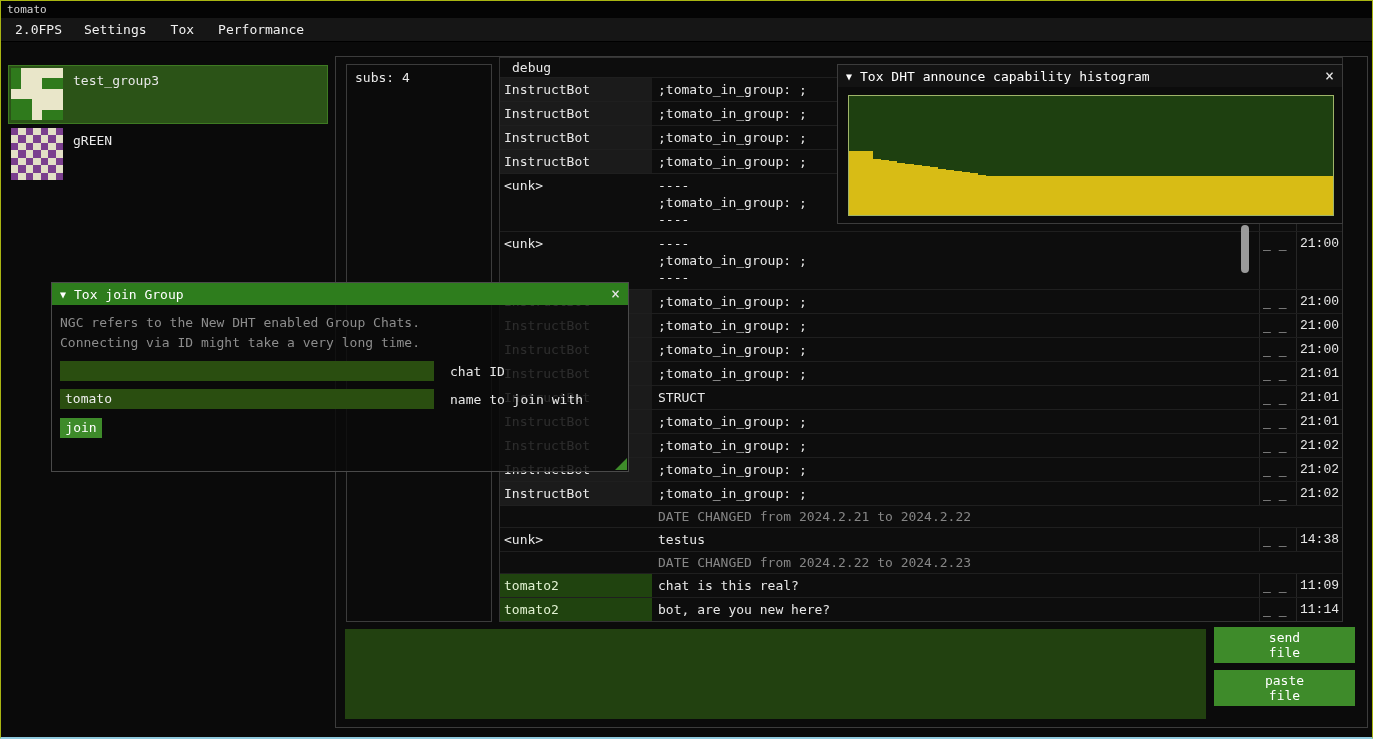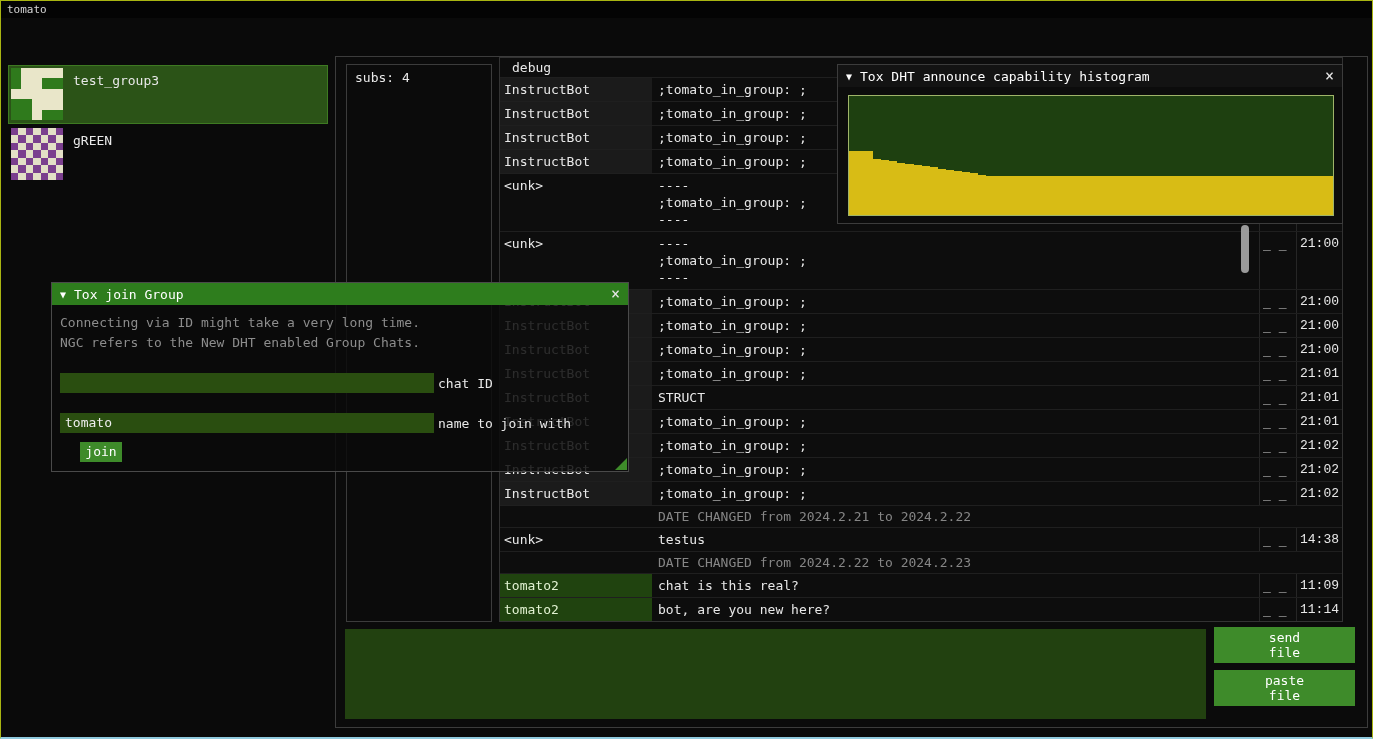--- a/index.html
+++ b/index.html
@@ -59,25 +59,25 @@
 
   
   .join-popup { position:absolute; left:50px; top:281px; width:578px; height:190px;
                 background:rgba(11,11,11,0.85); border:1px solid #4a4a4a; z-index:30; }
   .popup-titlebar { height:22px; background:#2e7d1d; display:flex; align-items:center; gap:8px;
                     padding:0 8px; color:#fff; }
   .collapse-icon { font-size:10px; }
   .close-icon { margin-left:auto; font-size:15px; color:#e6e6e6; cursor:default; }
   .popup-body { padding:8px; position:relative; height:166px; }
   .popup-desc { color:#8d8d8d; line-height:20px; white-space:nowrap; }
-  .field-row { display:flex; align-items:center; gap:4px; margin-top:20px; }
+  .field-row { display:flex; align-items:center; gap:16px; margin-top:8px; }
   .field-input { width:374px; height:20px; background:#2a4e10; padding:1px 5px; line-height:18px; color:#eee; }
   .field-label { white-space:nowrap; }
   .join-btn { margin-top:9px; width:42px; height:20px; background:#3e8b2a; color:#fff;
-              text-align:center; line-height:20px; cursor:default;margin-left:20px; }
+              text-align:center; line-height:20px; cursor:default; }
   .resize-grip { position:absolute; right:1px; bottom:1px; width:0; height:0;
                  border-left:12px solid transparent; border-bottom:12px solid #3e8b2a; }
 
   
   .hist-window { position:absolute; left:836px; top:63px; width:506px; height:160px;
                  background:#0c0c0c; border:1px solid #3c3c3c; z-index:20; }
   .hist-titlebar { height:22px; background:#131313; display:flex; align-items:center; gap:8px;
                    padding:0 8px; color:#fff; }
   .hist-plot { position:absolute; left:10px; top:30px; width:486px; height:121px;
                background:#1e4010; border:1px solid #9fb469; display:flex; align-items:flex-end; }
@@ -85,20 +85,28 @@
 </style>
 </head>
 <body>
 
 <div class="app">
 
   <div class="titlebar">
     <span>tomato</span>
   </div>
 
+  <div class="menubar">
+    <span class="fps">2.0FPS</span>
+    <div class="menu-items">
+        <div class="menu-item">Settings</div>
+        <div class="menu-item">Tox</div>
+        <div class="menu-item">Performance</div>
+      </div>
+  </div>
 
   <div class="group-list">
       <div class="group-row selected">
         <div class="avatar" style="grid-template-columns: repeat(5, 1fr); grid-template-rows: repeat(5, 1fr);">
           <div style="background: rgb(47, 122, 28);"></div>
           <div style="background: rgb(233, 230, 201);"></div>
           <div style="background: rgb(233, 230, 201);"></div>
           <div style="background: rgb(233, 230, 201);"></div>
           <div style="background: rgb(233, 230, 201);"></div>
           <div style="background: rgb(47, 122, 28);"></div>
@@ -357,22 +365,22 @@
 
   <div class="chat-scrollbar"></div>
 
   <div class="join-popup">
     <div class="popup-titlebar">
       <span class="collapse-icon">▼</span>
       <span>Tox join Group</span>
       <span class="close-icon">×</span>
     </div>
     <div class="popup-body">
+      <div class="popup-desc">NGC refers to the New DHT enabled Group Chats.</div>
       <div class="popup-desc">Connecting via ID might take a very long time.</div>
-      <div class="popup-desc">NGC refers to the New DHT enabled Group Chats.</div>
       <div>
           <div class="field-row">
             <div class="field-input"></div>
             <div class="field-label">chat ID</div>
           </div>
           <div class="field-row">
             <div class="field-input">tomato</div>
             <div class="field-label">name to join with</div>
           </div>
         </div>

